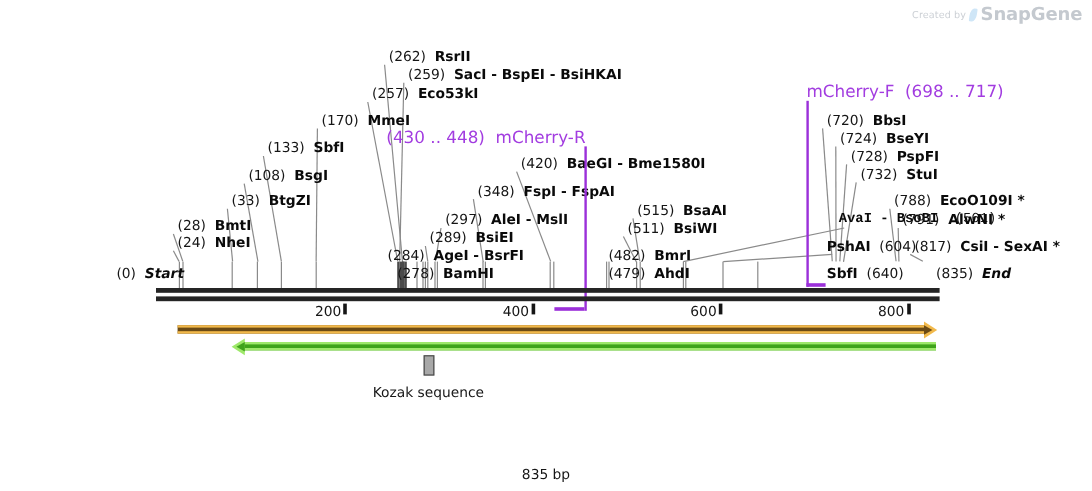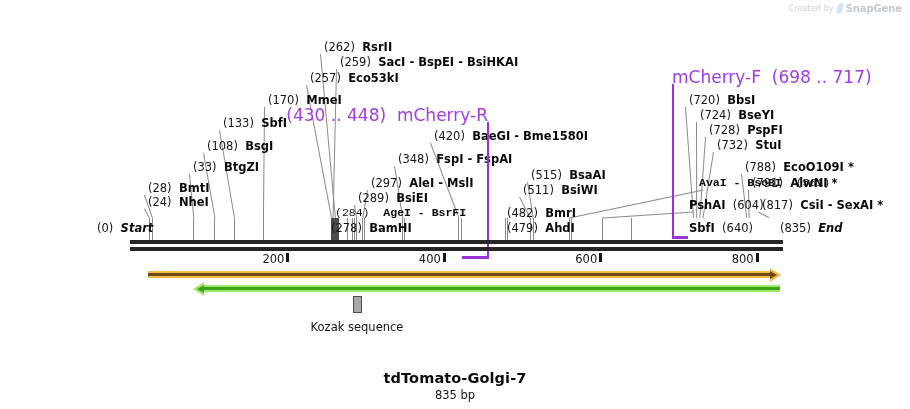--- a/index.html
+++ b/index.html
@@ -11,32 +11,32 @@
   #map{position:absolute;left:0;top:0;width:910px;height:379px;}
 
   
   .watermark{
     position:absolute;right:8px;top:3px;
     display:flex;align-items:center;gap:3px;
     font-size:8px;color:#c9cdd2;letter-spacing:.1px;
     white-space:nowrap;
   }
   .watermark .wm-created{color:#cdd1d6;font-size:8px;}
-  .watermark .wm-name{color:#c4c9cf;font-size:10px;font-weight:600;letter-spacing:-.1px;}
+  .watermark .wm-name{color:#c4c9cf;font-size:15px;font-weight:600;letter-spacing:-.1px;}
   .wm-leaf{width:6px;height:11px;background:#cfe6f7;
     border-radius:60% 10% 60% 10%;display:inline-block;transform:rotate(8deg);}
 
   
   .lab{position:absolute;white-space:nowrap;font-size:11.5px;line-height:12px;}
   .lab .pos{font-weight:400;color:#151515;}
   .lab .enz{font-weight:700;color:#0a0a0a;}
   .lab .dash{font-weight:700;color:#0a0a0a;}
   .lab.right{transform:translateX(-100%);}
   .lab.purple .pos,.lab.purple .enz{color:#a23ce0;font-weight:400;}
-  .lab.purple{font-size:17px;}
+  .lab.purple{font-size:14px;}
   .lab .ital{font-style:italic;font-weight:700;}
 
   
   .leader{position:absolute;background:#8a8a8a;width:1px;transform-origin:top center;}
 
   
   .bb-top{position:absolute;background:#252525;height:4px;}
   .bb-bot{position:absolute;background:#252525;height:4px;}
 
   
@@ -155,21 +155,21 @@
       <div class="lab" style="left: 148px; top: 196px;"><span class="pos">(24)</span>&nbsp;&nbsp;<span class="enz">NheI</span></div>
       <div class="lab" style="left: 148px; top: 182px;"><span class="pos">(28)</span>&nbsp;&nbsp;<span class="enz">BmtI</span></div>
       <div class="lab" style="left: 193px; top: 161px;"><span class="pos">(33)</span>&nbsp;&nbsp;<span class="enz">BtgZI</span></div>
       <div class="lab" style="left: 207px; top: 140px;"><span class="pos">(108)</span>&nbsp;&nbsp;<span class="enz">BsgI</span></div>
       <div class="lab" style="left: 223px; top: 117px;"><span class="pos">(133)</span>&nbsp;&nbsp;<span class="enz">SbfI</span></div>
       <div class="lab" style="left: 268px; top: 94px;"><span class="pos">(170)</span>&nbsp;&nbsp;<span class="enz">MmeI</span></div>
       <div class="lab" style="left: 310px; top: 72px;"><span class="pos">(257)</span>&nbsp;&nbsp;<span class="enz">Eco53kI</span></div>
       <div class="lab" style="left: 340px; top: 56px;"><span class="pos">(259)</span>&nbsp;&nbsp;<span class="enz">SacI</span><span class="dash"> - </span><span class="enz">BspEI</span><span class="dash"> - </span><span class="enz">BsiHKAI</span></div>
       <div class="lab" style="left: 324px; top: 41px;"><span class="pos">(262)</span>&nbsp;&nbsp;<span class="enz">RsrII</span></div>
       <div class="lab" style="left: 331px; top: 222px;"><span class="pos">(278)</span>&nbsp;&nbsp;<span class="enz">BamHI</span></div>
-      <div class="lab" style="left: 335px; top: 207px; font-family: Liberation Mono, monospace;"><span class="pos">(284)</span>&nbsp;&nbsp;<span class="enz">AgeI</span><span class="dash"> - </span><span class="enz">BsrFI</span></div>
+      <div class="lab" style="left: 323px; top: 207px;"><span class="pos">(284)</span>&nbsp;&nbsp;<span class="enz">AgeI</span><span class="dash"> - </span><span class="enz">BsrFI</span></div>
       <div class="lab" style="left: 358px; top: 192px;"><span class="pos">(289)</span>&nbsp;&nbsp;<span class="enz">BsiEI</span></div>
       <div class="lab" style="left: 371px; top: 177px;"><span class="pos">(297)</span>&nbsp;&nbsp;<span class="enz">AleI</span><span class="dash"> - </span><span class="enz">MslI</span></div>
       <div class="lab" style="left: 398px; top: 153px;"><span class="pos">(348)</span>&nbsp;&nbsp;<span class="enz">FspI</span><span class="dash"> - </span><span class="enz">FspAI</span></div>
       <div class="lab" style="left: 434px; top: 130px;"><span class="pos">(420)</span>&nbsp;&nbsp;<span class="enz">BaeGI</span><span class="dash"> - </span><span class="enz">Bme1580I</span></div>
       <div class="lab" style="left: 507px; top: 222px;"><span class="pos">(479)</span>&nbsp;&nbsp;<span class="enz">AhdI</span></div>
       <div class="lab" style="left: 507px; top: 207px;"><span class="pos">(482)</span>&nbsp;&nbsp;<span class="enz">BmrI</span></div>
       <div class="lab" style="left: 523px; top: 184px;"><span class="pos">(511)</span>&nbsp;&nbsp;<span class="enz">BsiWI</span></div>
       <div class="lab" style="left: 531px; top: 169px;"><span class="pos">(515)</span>&nbsp;&nbsp;<span class="enz">BsaAI</span></div>
       <div class="lab" style="left: 699px; top: 177px; font-family: Liberation Mono, monospace;"><span class="enz">AvaI</span><span class="dash"> - </span><span class="enz">BsoBI</span>&nbsp;&nbsp;<span class="pos">(561)</span></div>
       <div class="lab" style="left: 689px; top: 199px;"><span class="enz">PshAI</span>&nbsp;&nbsp;<span class="pos">(604)</span></div>
@@ -209,15 +209,14 @@
       <div class="grn-head" style="left: 193px; top: 281.5px;"></div>
       <div class="grn-head-in" style="left: 197px; top: 284.5px;"></div>
     </div>
 
   <div class="bb-top" id="bb-top" style="left: 130px; top: 240px; width: 653px;"></div>
   <div class="bb-bot" id="bb-bot" style="left: 130px; top: 247px; width: 653px;"></div>
 
   <div class="koz-box" id="koz-box" style="left: 352.5px; top: 296px; width: 9px; height: 17px;"></div>
   <div class="koz-lab" id="koz-lab" style="left: 357px; top: 320px;">Kozak sequence</div>
 
-  <div class="title" id="title" style="top: 370px;">tdTomato-Golgi-7</div>
   <div class="subtitle" id="subtitle" style="top: 388px;">835 bp</div>
 </div>
 
 </body></html>

